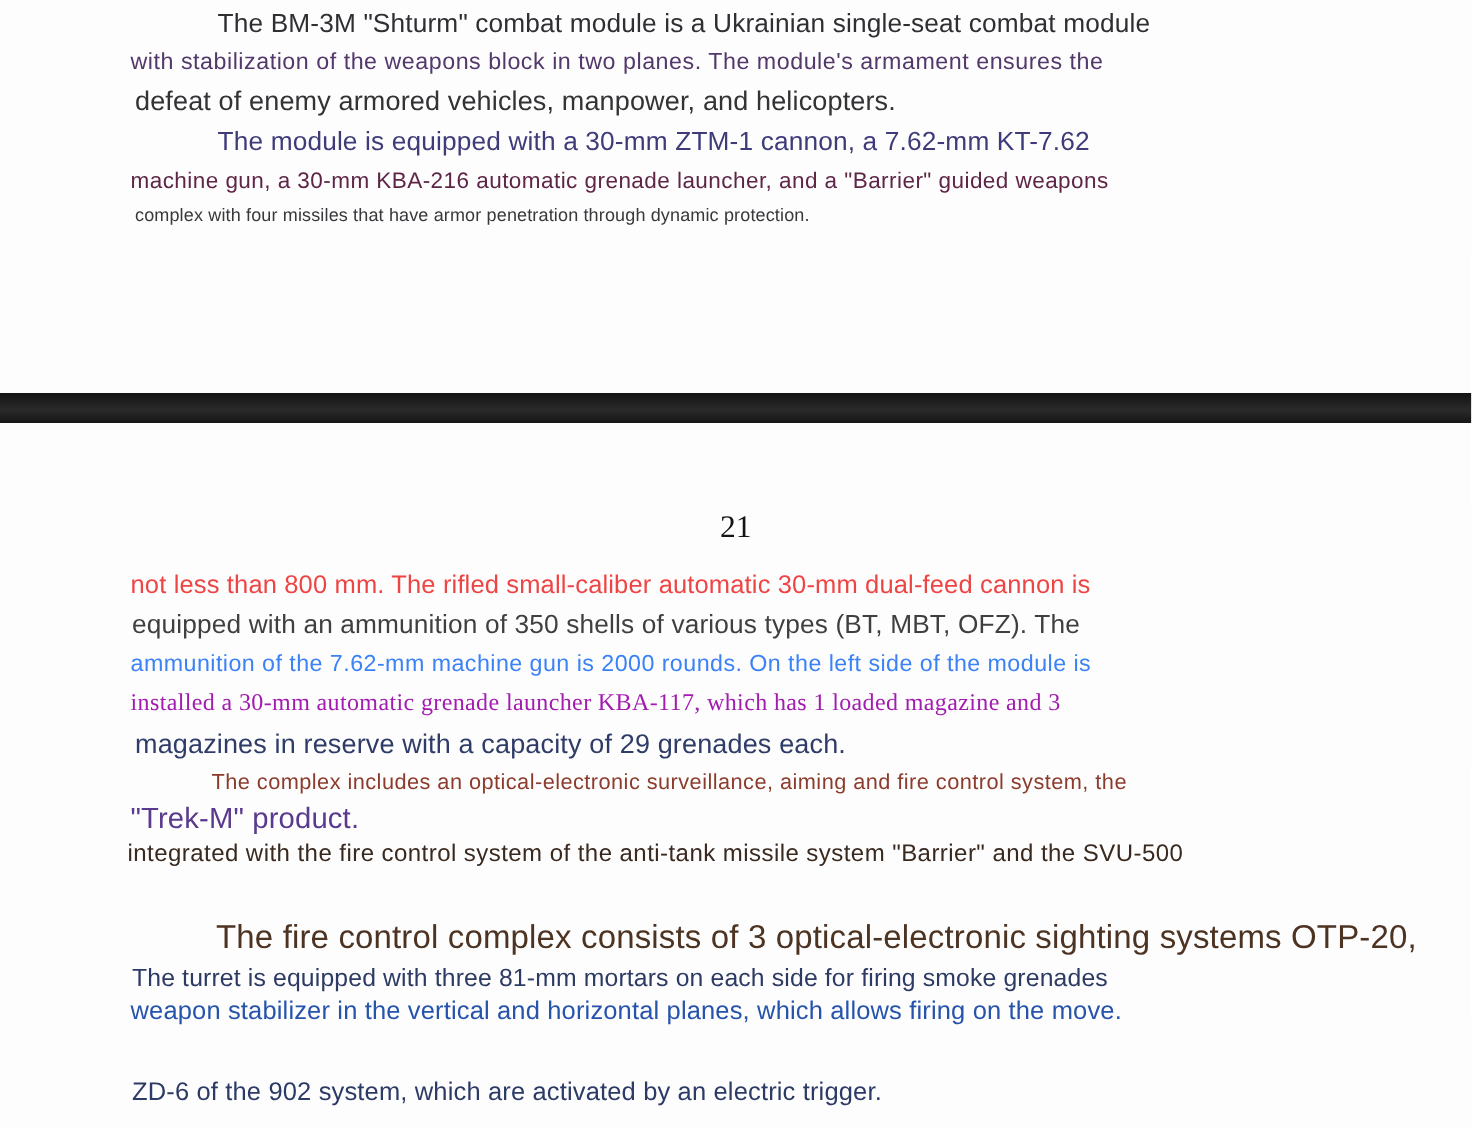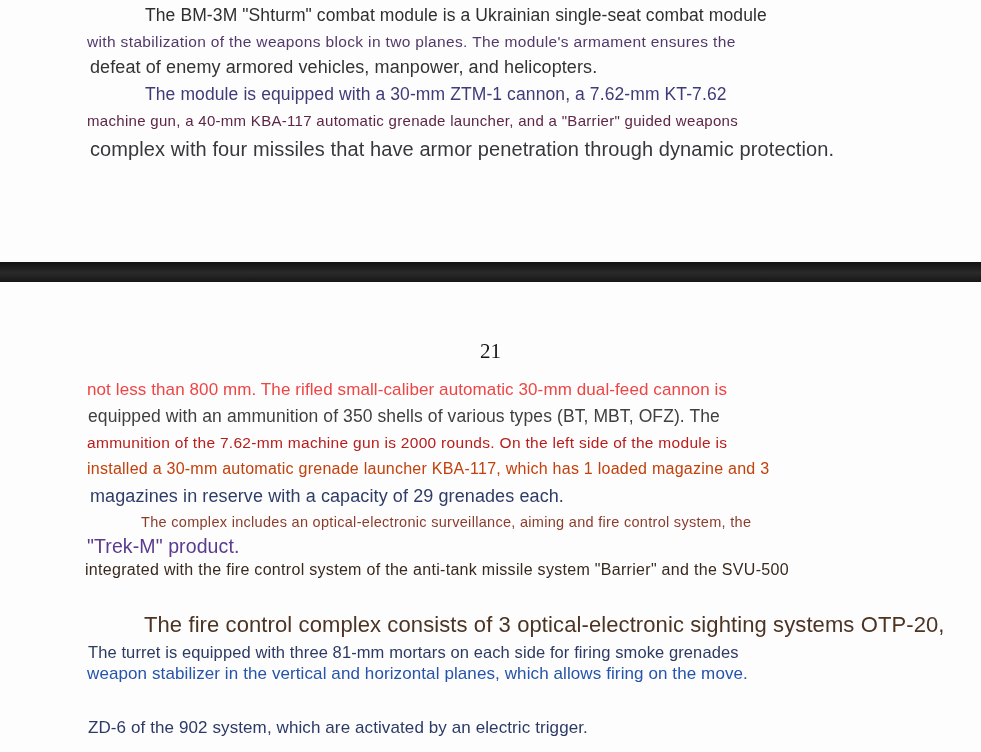--- a/index.html
+++ b/index.html
@@ -20,21 +20,21 @@
     white-space: nowrap;
     line-height: 1.3;
     letter-spacing: 0.1px;
   }
   
   .l-p1-0 { top: 4px;   left: 145px; font-size: 17.5px; }
   .l-p1-1 { top: 32px;  left: 87px;  font-size: 15.5px; letter-spacing: 0.35px; }
   .l-p1-2 { top: 56px;  left: 90px;  font-size: 18px; }
   .l-p1-3 { top: 83px;  left: 145px; font-size: 17.5px; }
   .l-p1-4 { top: 111px; left: 87px;  font-size: 15px; letter-spacing: 0.3px; }
-  .l-p1-5 { top: 136px; left: 90px;  font-size: 20px; }
+  .l-p1-5 { top: 136px; left: 90px;  font-size: 12px; }
   
   .page-separator {
     position: absolute;
     top: 262px;
     left: 0;
     width: 981px;
     height: 20px;
     background: linear-gradient(to bottom, #121212 0%, #262626 45%, #2a2a2a 55%, #161616 100%);
   }
   
@@ -65,32 +65,32 @@
 </head>
 <body>
 
 <div id="stage">
 
   <div>
     <div class="text-line l-p1-0" style="color: rgb(47, 47, 51);">The BM-3M "Shturm" combat module is a Ukrainian single-seat combat module</div>
     <div class="text-line l-p1-1" style="color: rgb(83, 56, 107);">with stabilization of the weapons block in two planes. The module's armament ensures the</div>
     <div class="text-line l-p1-2" style="color: rgb(51, 51, 54);">defeat of enemy armored vehicles, manpower, and helicopters.</div>
     <div class="text-line l-p1-3" style="color: rgb(62, 59, 121);">The module is equipped with a 30-mm ZTM-1 cannon, a 7.62-mm KT-7.62</div>
-    <div class="text-line l-p1-4" style="color: rgb(94, 37, 71);">machine gun, a 40-mm KBA-117 automatic grenade launcher, and a "Barrier" guided weapons</div>
+    <div class="text-line l-p1-4" style="color: rgb(94, 37, 71);">machine gun, a 30-mm KBA-216 automatic grenade launcher, and a "Barrier" guided weapons</div>
     <div class="text-line l-p1-5" style="color: rgb(56, 56, 60);">complex with four missiles that have armor penetration through dynamic protection.</div>
   </div>
 
   <div class="page-separator"></div>
 
   <div>
     <div class="page-number">21</div>
     <div class="text-line l-p2-0" style="color: #ef4444;">not less than 800 mm. The rifled small-caliber automatic 30-mm dual-feed cannon is</div>
     <div class="text-line l-p2-1" style="color: rgb(63, 63, 65);">equipped with an ammunition of 350 shells of various types (BT, MBT, OFZ). The</div>
-    <div class="text-line l-p2-2" style="color: #b91c1c;">ammunition of the 7.62-mm machine gun is 2000 rounds. On the left side of the module is</div>
-    <div class="text-line l-p2-3" style="color: #c2410c;">installed a 30-mm automatic grenade launcher KBA-117, which has 1 loaded magazine and 3</div>
+    <div class="text-line l-p2-2" style="color: #3b82f6;">ammunition of the 7.62-mm machine gun is 2000 rounds. On the left side of the module is</div>
+    <div class="text-line l-p2-3" style="color: #a21caf; font-family: Liberation Serif, serif;">installed a 30-mm automatic grenade launcher KBA-117, which has 1 loaded magazine and 3</div>
     <div class="text-line l-p2-4" style="color: rgb(47, 60, 104);">magazines in reserve with a capacity of 29 grenades each.</div>
     <div class="text-line l-p2-5" style="color: rgb(140, 60, 44);">The complex includes an optical-electronic surveillance, aiming and fire control system, the</div>
     <div class="text-line l-p2-6" style="color: rgb(90, 58, 142);">"Trek-M" product.</div>
     <div class="text-line l-p2-7" style="color: rgb(76, 51, 34);">The fire control complex consists of 3 optical-electronic sighting systems OTP-20,</div>
     <div class="text-line l-p2-8" style="color: rgb(57, 41, 31);">integrated with the fire control system of the anti-tank missile system "Barrier" and the SVU-500</div>
     <div class="text-line l-p2-9" style="color: rgb(38, 83, 171); margin-top: 46px;">weapon stabilizer in the vertical and horizontal planes, which allows firing on the move.</div>
     <div class="text-line l-p2-10" style="color: rgb(45, 58, 99);">The turret is equipped with three 81-mm mortars on each side for firing smoke grenades</div>
     <div class="text-line l-p2-11" style="color: rgb(44, 58, 102); margin-top: 48px;">ZD-6 of the 902 system, which are activated by an electric trigger.</div>
   </div>
 

